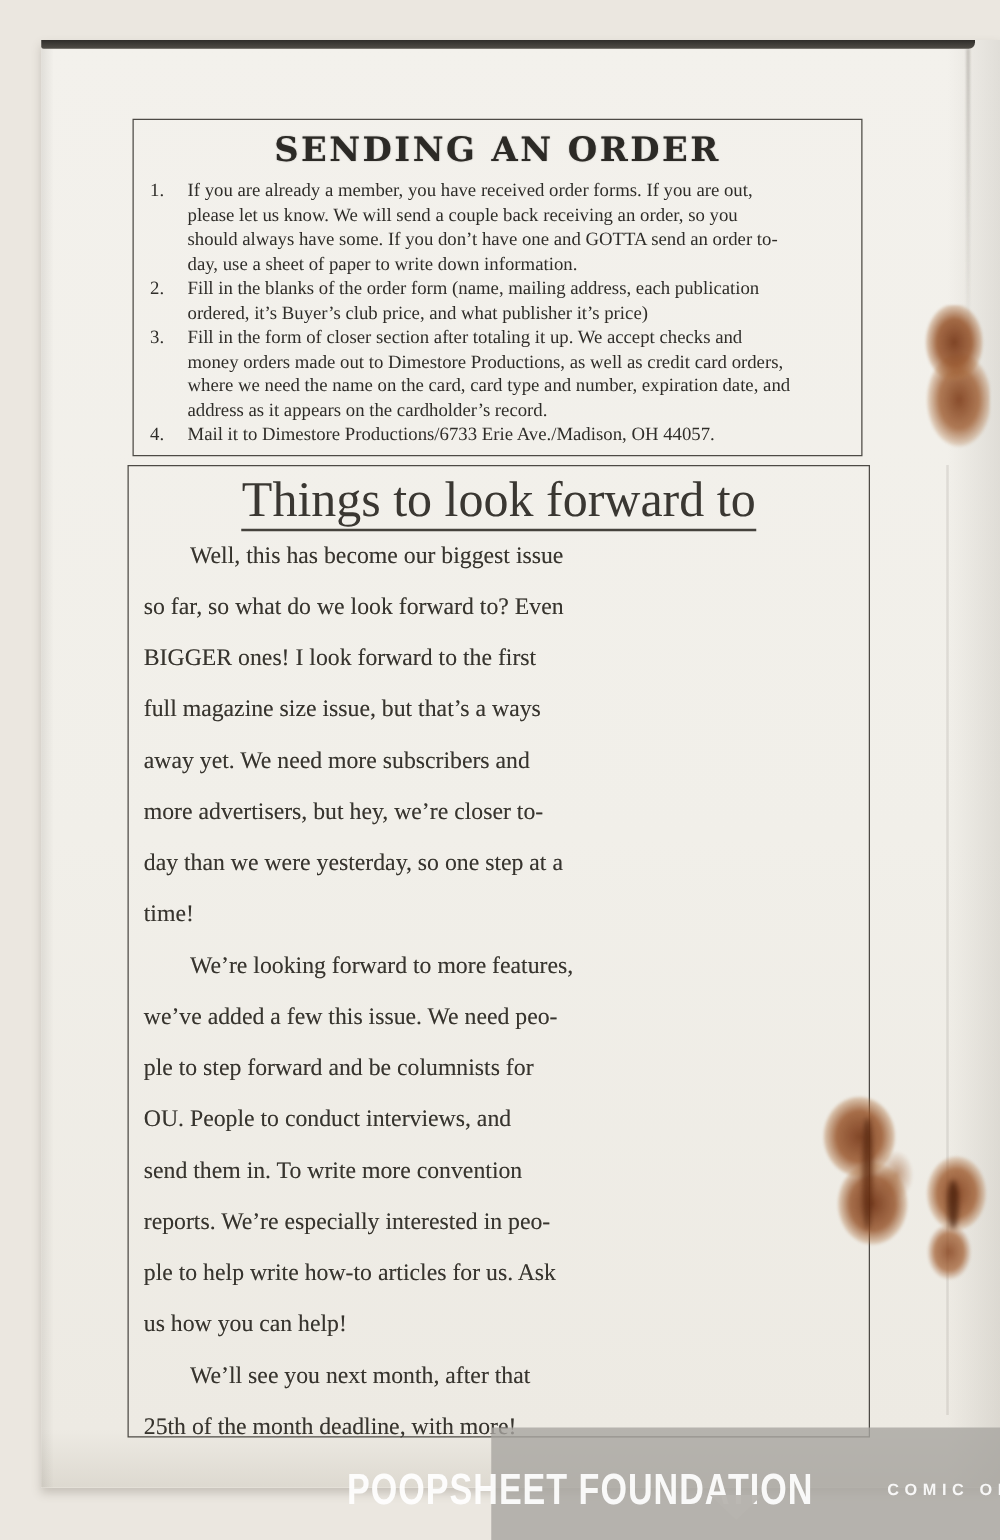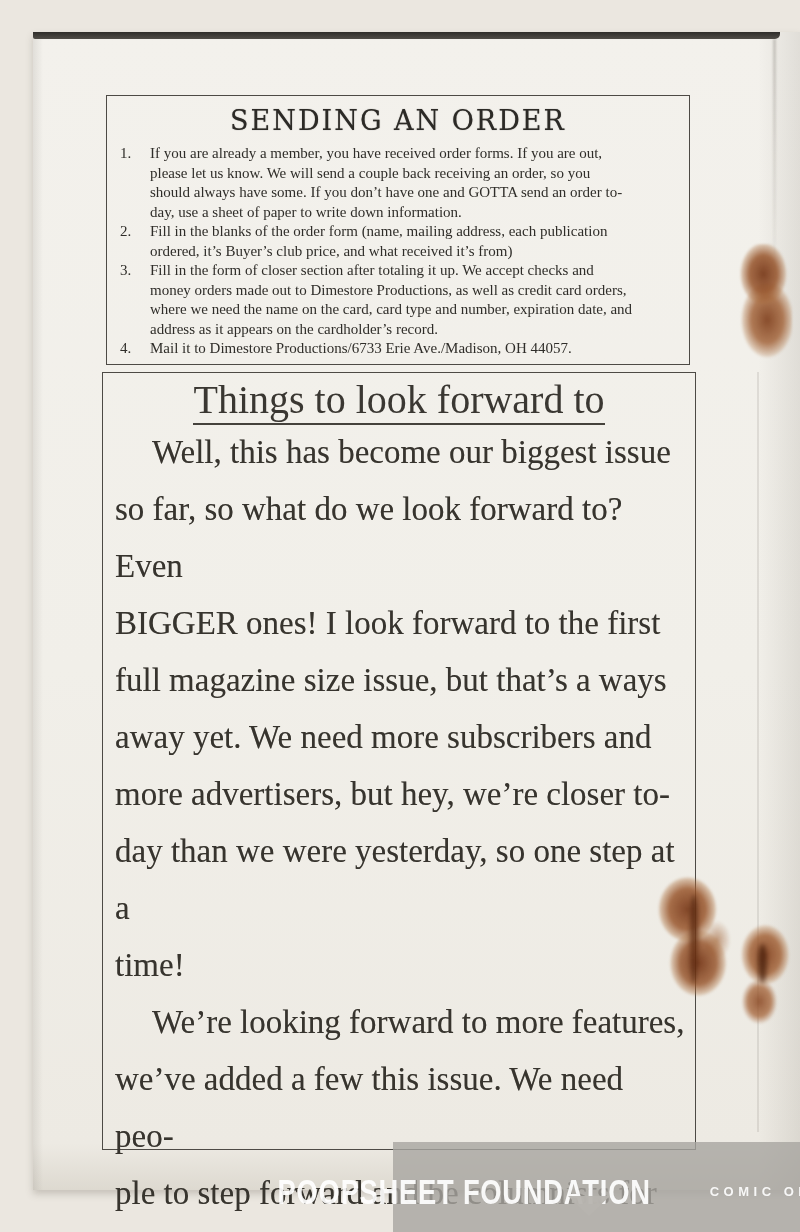--- a/index.html
+++ b/index.html
@@ -39,21 +39,21 @@
   .order-box{
     position:absolute;left:73px;top:63px;width:584px;height:270px;
     border:1.5px solid #4d4a45;
     box-sizing:border-box;
     color:#2f2d29;
   }
   .order-title{
     margin:9px 0 7px 0;
     text-align:center;
     font-family:"DejaVu Serif", serif;
-    font-weight:normal;
+    font-weight:bold;
     font-size:27px;line-height:32px;
     letter-spacing:2px;
     color:#2c2a26;
     text-shadow:0 0 1px rgba(44,42,38,.55);
   }
   .olist{padding:0 10px 0 13px;}
   .orow{
     display:grid;grid-template-columns:30px 1fr;
     font-size:15px;line-height:19.5px;
   }
@@ -72,21 +72,21 @@
     font-weight:normal;
     color:#3a3732;
   }
   .forward-heading .underlined{
     border-bottom:2px solid #45423c;
     padding-bottom:1px;
   }
   .forward-box p{
     margin:0;
     padding:0 8px 0 12px;
-    font-size:33px;line-height:57px;
+    font-size:19px;line-height:41px;
     white-space:pre-line;
     text-indent:37px;
     text-shadow:0 0 .5px rgba(55,52,46,.4);
   }
   
   .stain{position:absolute;filter:blur(1px);}
   .stain-a{
     left:704px;top:212px;width:55px;height:115px;
     background:
       radial-gradient(ellipse 50% 32% at 48% 26%, rgba(118,54,22,.92) 0%, rgba(150,83,41,.85) 50%, rgba(172,112,64,.35) 78%, rgba(0,0,0,0) 86%),
@@ -160,21 +160,21 @@
         <div class="orow">
           <span class="num">1.</span>
           <span class="itext">If you are already a member, you have received order forms. If you are out,
 please let us know. We will send a couple back receiving an order, so you
 should always have some. If you don’t have one and GOTTA send an order to-
 day, use a sheet of paper to write down information.</span>
         </div>
         <div class="orow">
           <span class="num">2.</span>
           <span class="itext">Fill in the blanks of the order form (name, mailing address, each publication
-ordered, it’s Buyer’s club price, and what received it’s from)</span>
+ordered, it’s Buyer’s club price, and what publisher it’s price)</span>
         </div>
         <div class="orow">
           <span class="num">3.</span>
           <span class="itext">Fill in the form of closer section after totaling it up. We accept checks and
 money orders made out to Dimestore Productions, as well as credit card orders,
 where we need the name on the card, card type and number, expiration date, and
 address as it appears on the cardholder’s record.</span>
         </div>
         <div class="orow">
           <span class="num">4.</span>

